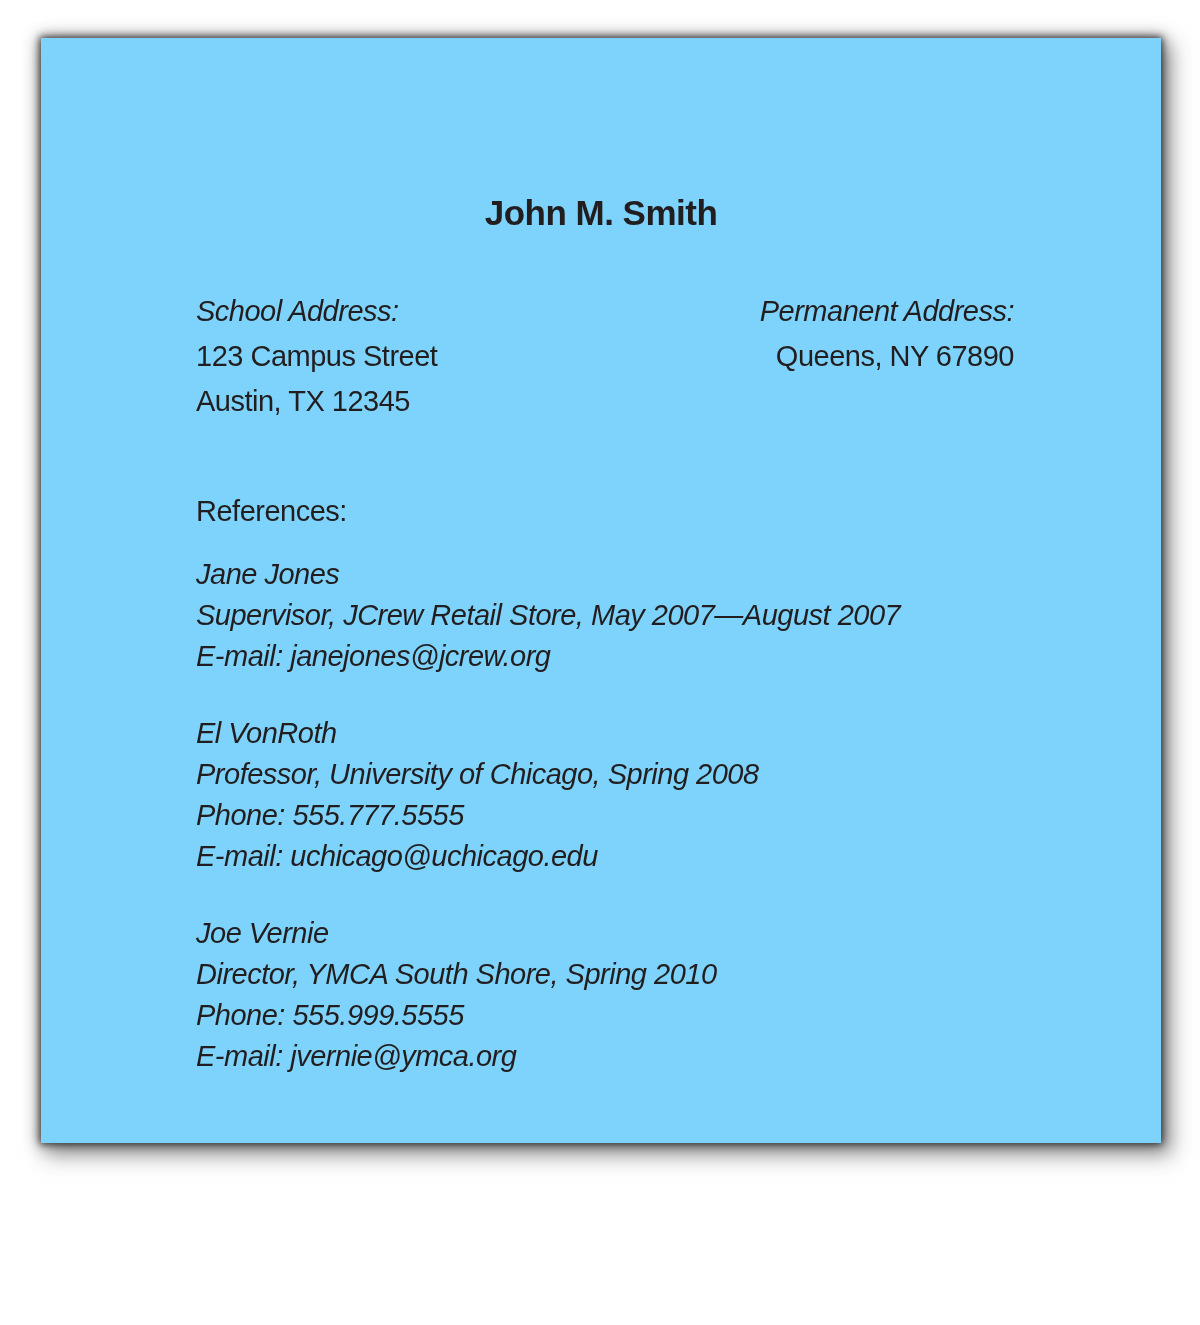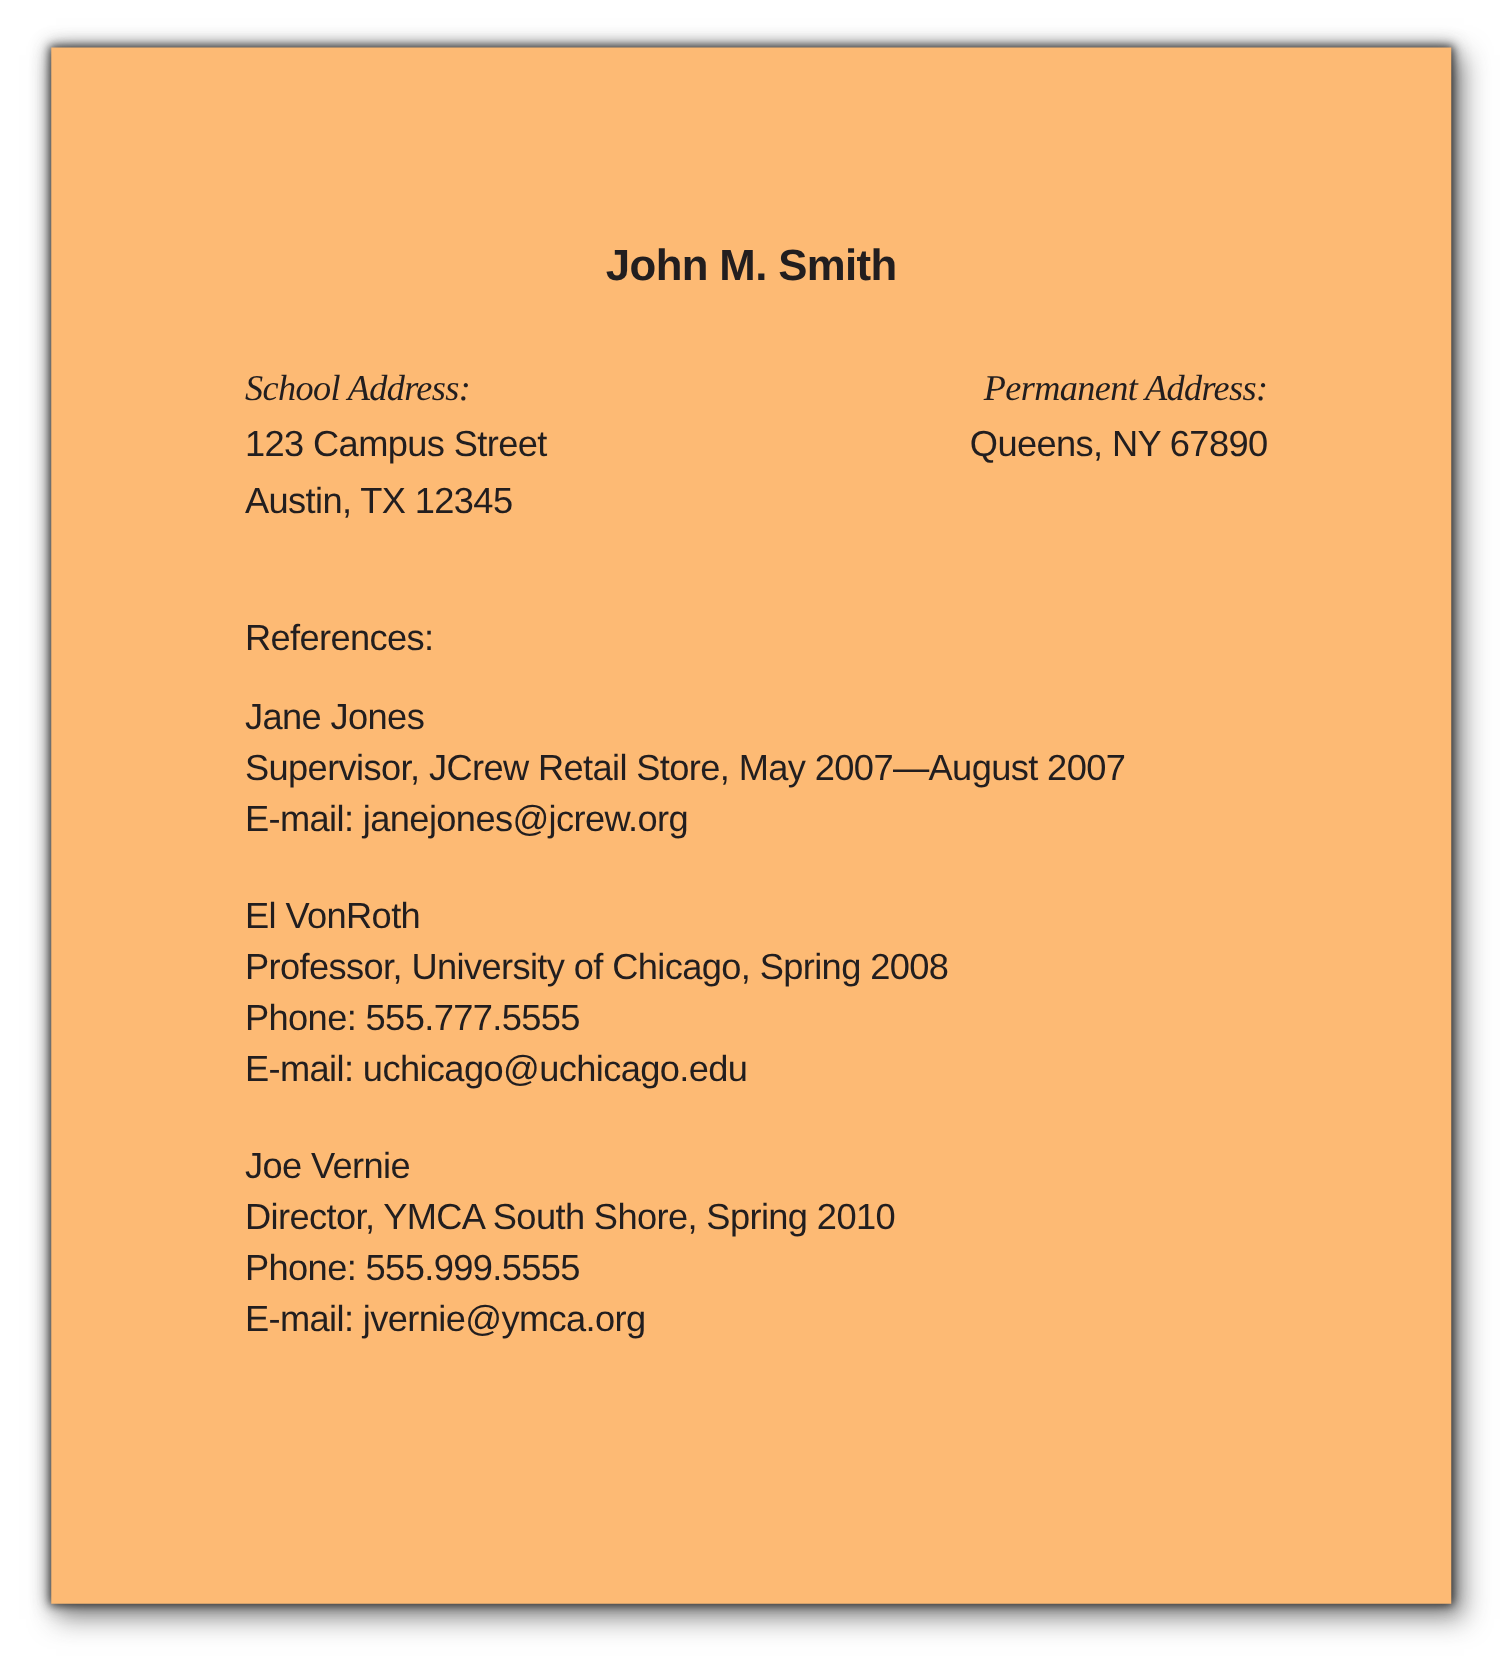--- a/index.html
+++ b/index.html
@@ -8,22 +8,22 @@
     height: 1325px;
     background: #ffffff;
     font-family: "Liberation Sans", sans-serif;
     overflow: hidden;
   }
   .paper {
     position: absolute;
     left: 41px;
     top: 38px;
     width: 1120px;
-    height: 1245px;
-    background: #fdba74;
+    height: 1105px;
+    background: #7dd3fc;
     box-shadow:
       0 0 7px 1px rgba(25, 25, 25, 0.8),
       0 0 14px 2px rgba(60, 60, 60, 0.45),
       7px 9px 20px 3px rgba(50, 50, 50, 0.5);
     color: #221e1f;
   }
   .doc-title {
     margin-top: 155px;
     text-align: center;
     font-size: 35px;
@@ -44,34 +44,35 @@
   }
   .addresses {
     display: flex;
     justify-content: space-between;
     margin: 56px 147px 0 155px;
     font-size: 29px;
     line-height: 45px;
     letter-spacing: -0.5px;
   }
   .address-col.right { text-align: right; }
-  .address-label { font-style: italic; font-family: Liberation Serif, serif; }
+  .address-label { font-style: italic; }
   .references-label {
     margin: 71px 0 0 155px;
     font-size: 29px;
     letter-spacing: -0.5px;
   }
   .ref-list {
     margin: 13px 147px 0 155px;
   }
   .ref-entry {
     margin-top: 26px;
     font-size: 29px;
     line-height: 41px;
     letter-spacing: -0.5px;
+    font-style: italic;
   }
   .ref-entry + .ref-entry { margin-top: 36px; }
 </style>
 </head>
 <body>
 
 <div class="paper">
 
   <div class="doc-title">John M. Smith</div>
 

